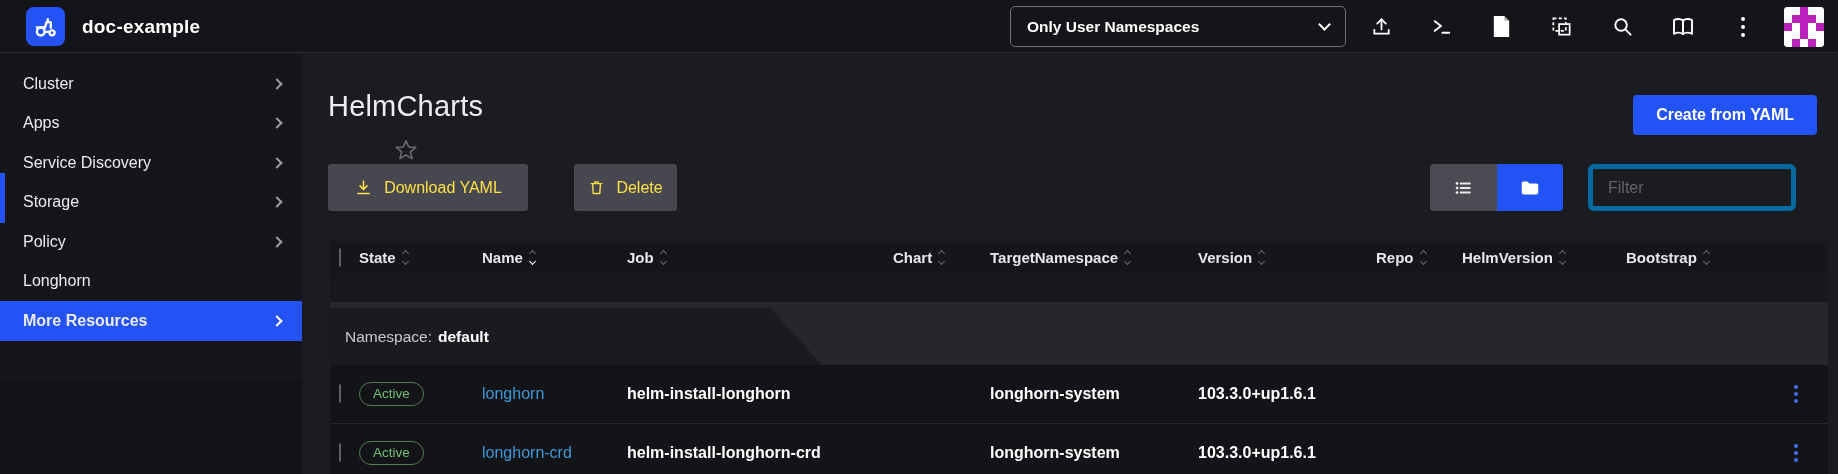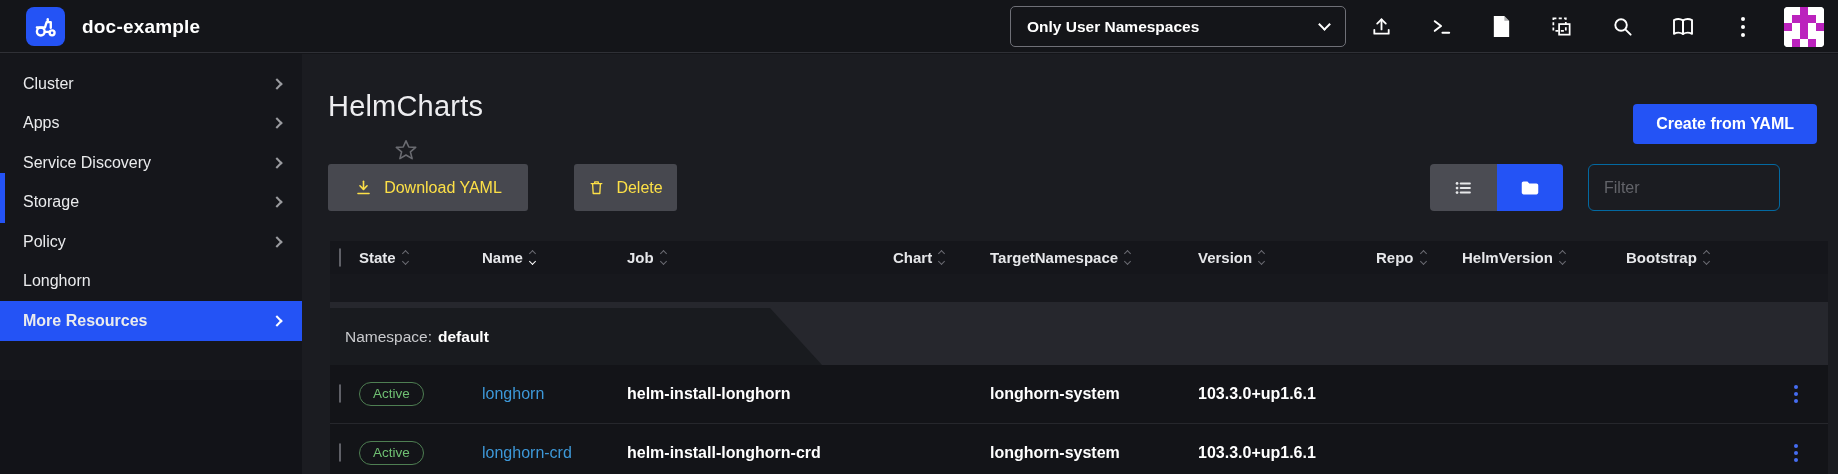--- a/index.html
+++ b/index.html
@@ -39,35 +39,35 @@
   .side-item.active .chev { border-color:#fff; }
   .accent-strip { position:absolute; left:0; top:119px; width:5px; height:50px; background:#2453f5; }
 
   
   .main { position:absolute; left:302px; top:54px; width:1536px; height:420px; background:#1b1c21; }
   .page-title-row { position:absolute; left:26px; top:36px; display:flex; align-items:center; gap:12px;flex-direction:column; }
   .page-title { font-size:29px; font-weight:500; color:#ededf0; letter-spacing:.2px; }
   .star-btn { display:flex; align-items:center; color:#6a6b71; cursor:pointer; margin-top:3px; }
   .create-btn { position:absolute; right:21px; top:41px; height:40px; padding:0 23px; background:#2453f5;
     border:none; border-radius:4px; color:#fff; font-size:16px; font-weight:600;
-    font-family:inherit; cursor:pointer; display:flex; align-items:center;margin-top:9px; }
+    font-family:inherit; cursor:pointer; display:flex; align-items:center; }
 
   .bulk-btn { height:47px; background:#47484f; border:none; border-radius:3px; color:#fde047;
     font-size:16px; font-family:inherit; display:flex; align-items:center; gap:11px;
     justify-content:center; cursor:pointer; }
   .dl-btn { position:absolute; left:26px; top:110px; width:200px; }
   .del-btn { position:absolute; left:272px; top:110px; width:103px; }
 
   .view-toggle { position:absolute; left:1128px; top:110px; width:133px; height:47px;
     border-radius:4px; overflow:hidden; display:flex; }
   .view-toggle .seg { flex:1; display:flex; align-items:center; justify-content:center; cursor:pointer; }
   .seg-list { background:#4b4c53; color:#e7e8ea; }
   .seg-flat { background:#2453f5; color:#fff; }
-  .filter-input { position:absolute; left:1286px; top:110px; width:192px; height:47px;
-    background:transparent; border:1px solid #0369a1; border-radius:6px; color:#dcdde1;
+  .filter-input { position:absolute; left:1286px; top:110px; width:208px; height:47px;
+    background:transparent; border:5px solid #0369a1; border-radius:6px; color:#dcdde1;
     font-size:16px; font-family:inherit; padding:16px 15px; outline:none; }
   .filter-input::placeholder { color:#63646a; }
 
   
   .table { position:absolute; left:28px; top:187px; width:1498px; }
   .tgrid { display:grid;
     grid-template-columns:29px 123px 145px 266px 97px 208px 178px 86px 164px 144px 1fr;
     align-items:center; }
   .thead { height:33px; background:#15161b; }
   .th { display:flex; align-items:center; gap:7px; font-size:15px; font-weight:700;

